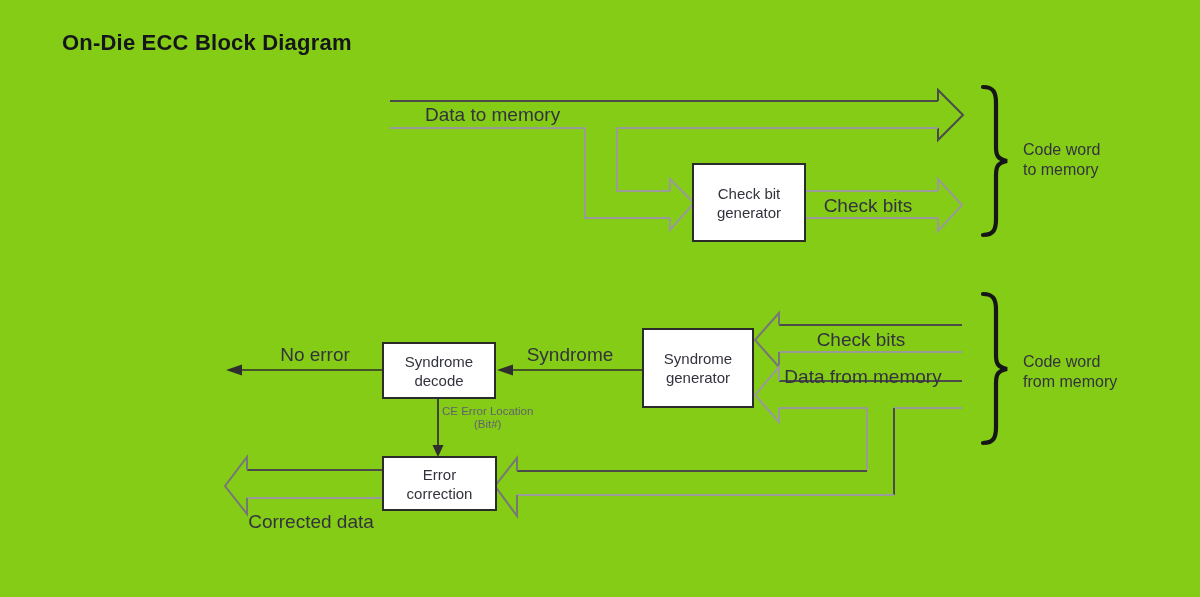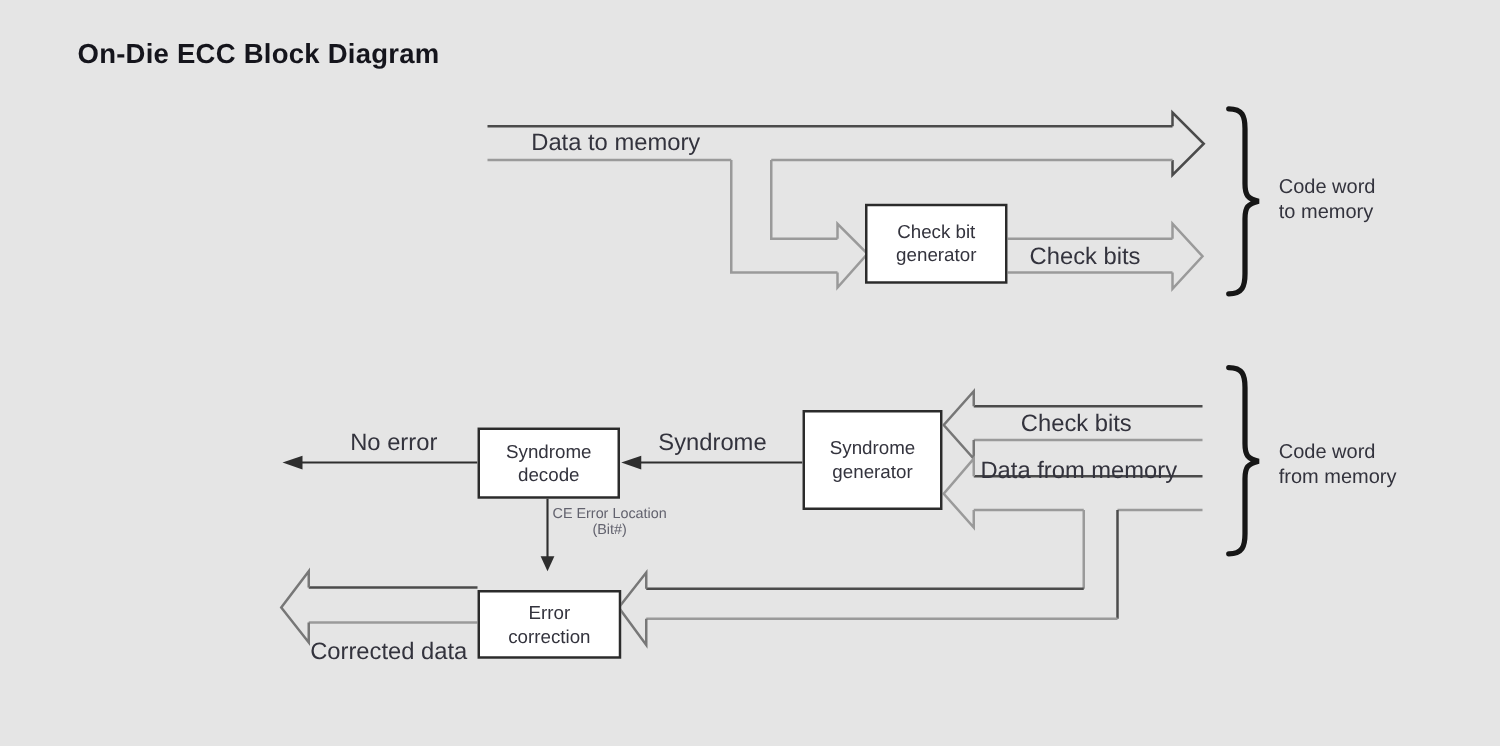--- a/index.html
+++ b/index.html
@@ -2,21 +2,21 @@
 <html style="--line-dark: #4b4b4b; --line-gray: #9a9a9a; --line-mid: #777777; --thin: #2e2e2e; --brace: #161616; --text: #33333d; --text-muted: #62626e; --box-border: #2b2b2b; --watermark: #4f4f4f;"><head>
 <meta charset="utf-8">
 <style>
   :root{
     --line-dark:#4b4b4b; --line-gray:#9a9a9a; --line-mid:#777777;
     --thin:#2e2e2e; --brace:#161616; --text:#33333d; --text-muted:#62626e;
     --box-border:#2b2b2b; --watermark:#4f4f4f;
   }
   html,body{margin:0;padding:0;background:#ffffff;}
   .stage{
-    position:relative; width:1200px; height:597px; background:#e5e5e5;
+    position:relative; width:1200px; height:597px; background:#84cc16;
     font-family:"Liberation Sans", sans-serif; overflow:hidden;
   }
   .art{position:absolute; left:0; top:0;}
   .title{
     position:absolute; left:62px; top:30px; font-size:22px; font-weight:bold;
     color:#15151c; letter-spacing:0.2px; white-space:nowrap;
   }
   .label{
     position:absolute; font-size:19px; color:var(--text); white-space:nowrap;
     line-height:17px;
@@ -89,33 +89,33 @@
     <path class="s-brace" d="M983 294 C994 294 996 300 996 310 L996 355 C996 364 998 367 1007 369 C998 371 996 374 996 383 L996 427 C996 437 994 443 983 443"></path>
 
     <path class="s-thin" d="M642 370 H511"></path>
     <polygon class="f-thin" points="497,370 513,364.5 513,375.5"></polygon>
     <path class="s-thin" d="M382 370 H240"></path>
     <polygon class="f-thin" points="226,370 242,364.5 242,375.5"></polygon>
     <path class="s-thin" d="M438 398 V448"></path>
     <polygon class="f-thin" points="438,457 432.5,445 443.5,445"></polygon>
   </svg>
 
-  <div class="node" style="left:692px; top:163px; width:114px; height:64px;">
+  <div class="node" style="left:692px; top:163px; width:114px; height:79px;">
     <span>Check bit</span>
     <span>generator</span>
   </div>
   <div class="node" style="left:642px; top:328px; width:112px; height:80px;">
     <span>Syndrome</span>
     <span>generator</span>
   </div>
   <div class="node" style="left:382px; top:342px; width:114px; height:57px;">
     <span>Syndrome</span>
     <span>decode</span>
   </div>
-  <div class="node" style="left:382px; top:472px; width:115px; height:55px;">
+  <div class="node" style="left:382px; top:456px; width:115px; height:55px;">
     <span>Error</span>
     <span>correction</span>
   </div>
 
   <div class="label" style="left:425px; top:106px;">Data to memory</div>
   <div class="label center" style="left:868px; top:197px;">Check bits</div>
   <div class="label brace-label" style="left:1023px; top:140px;">
     <div>Code word</div>
     <div>to memory</div>
   </div>

